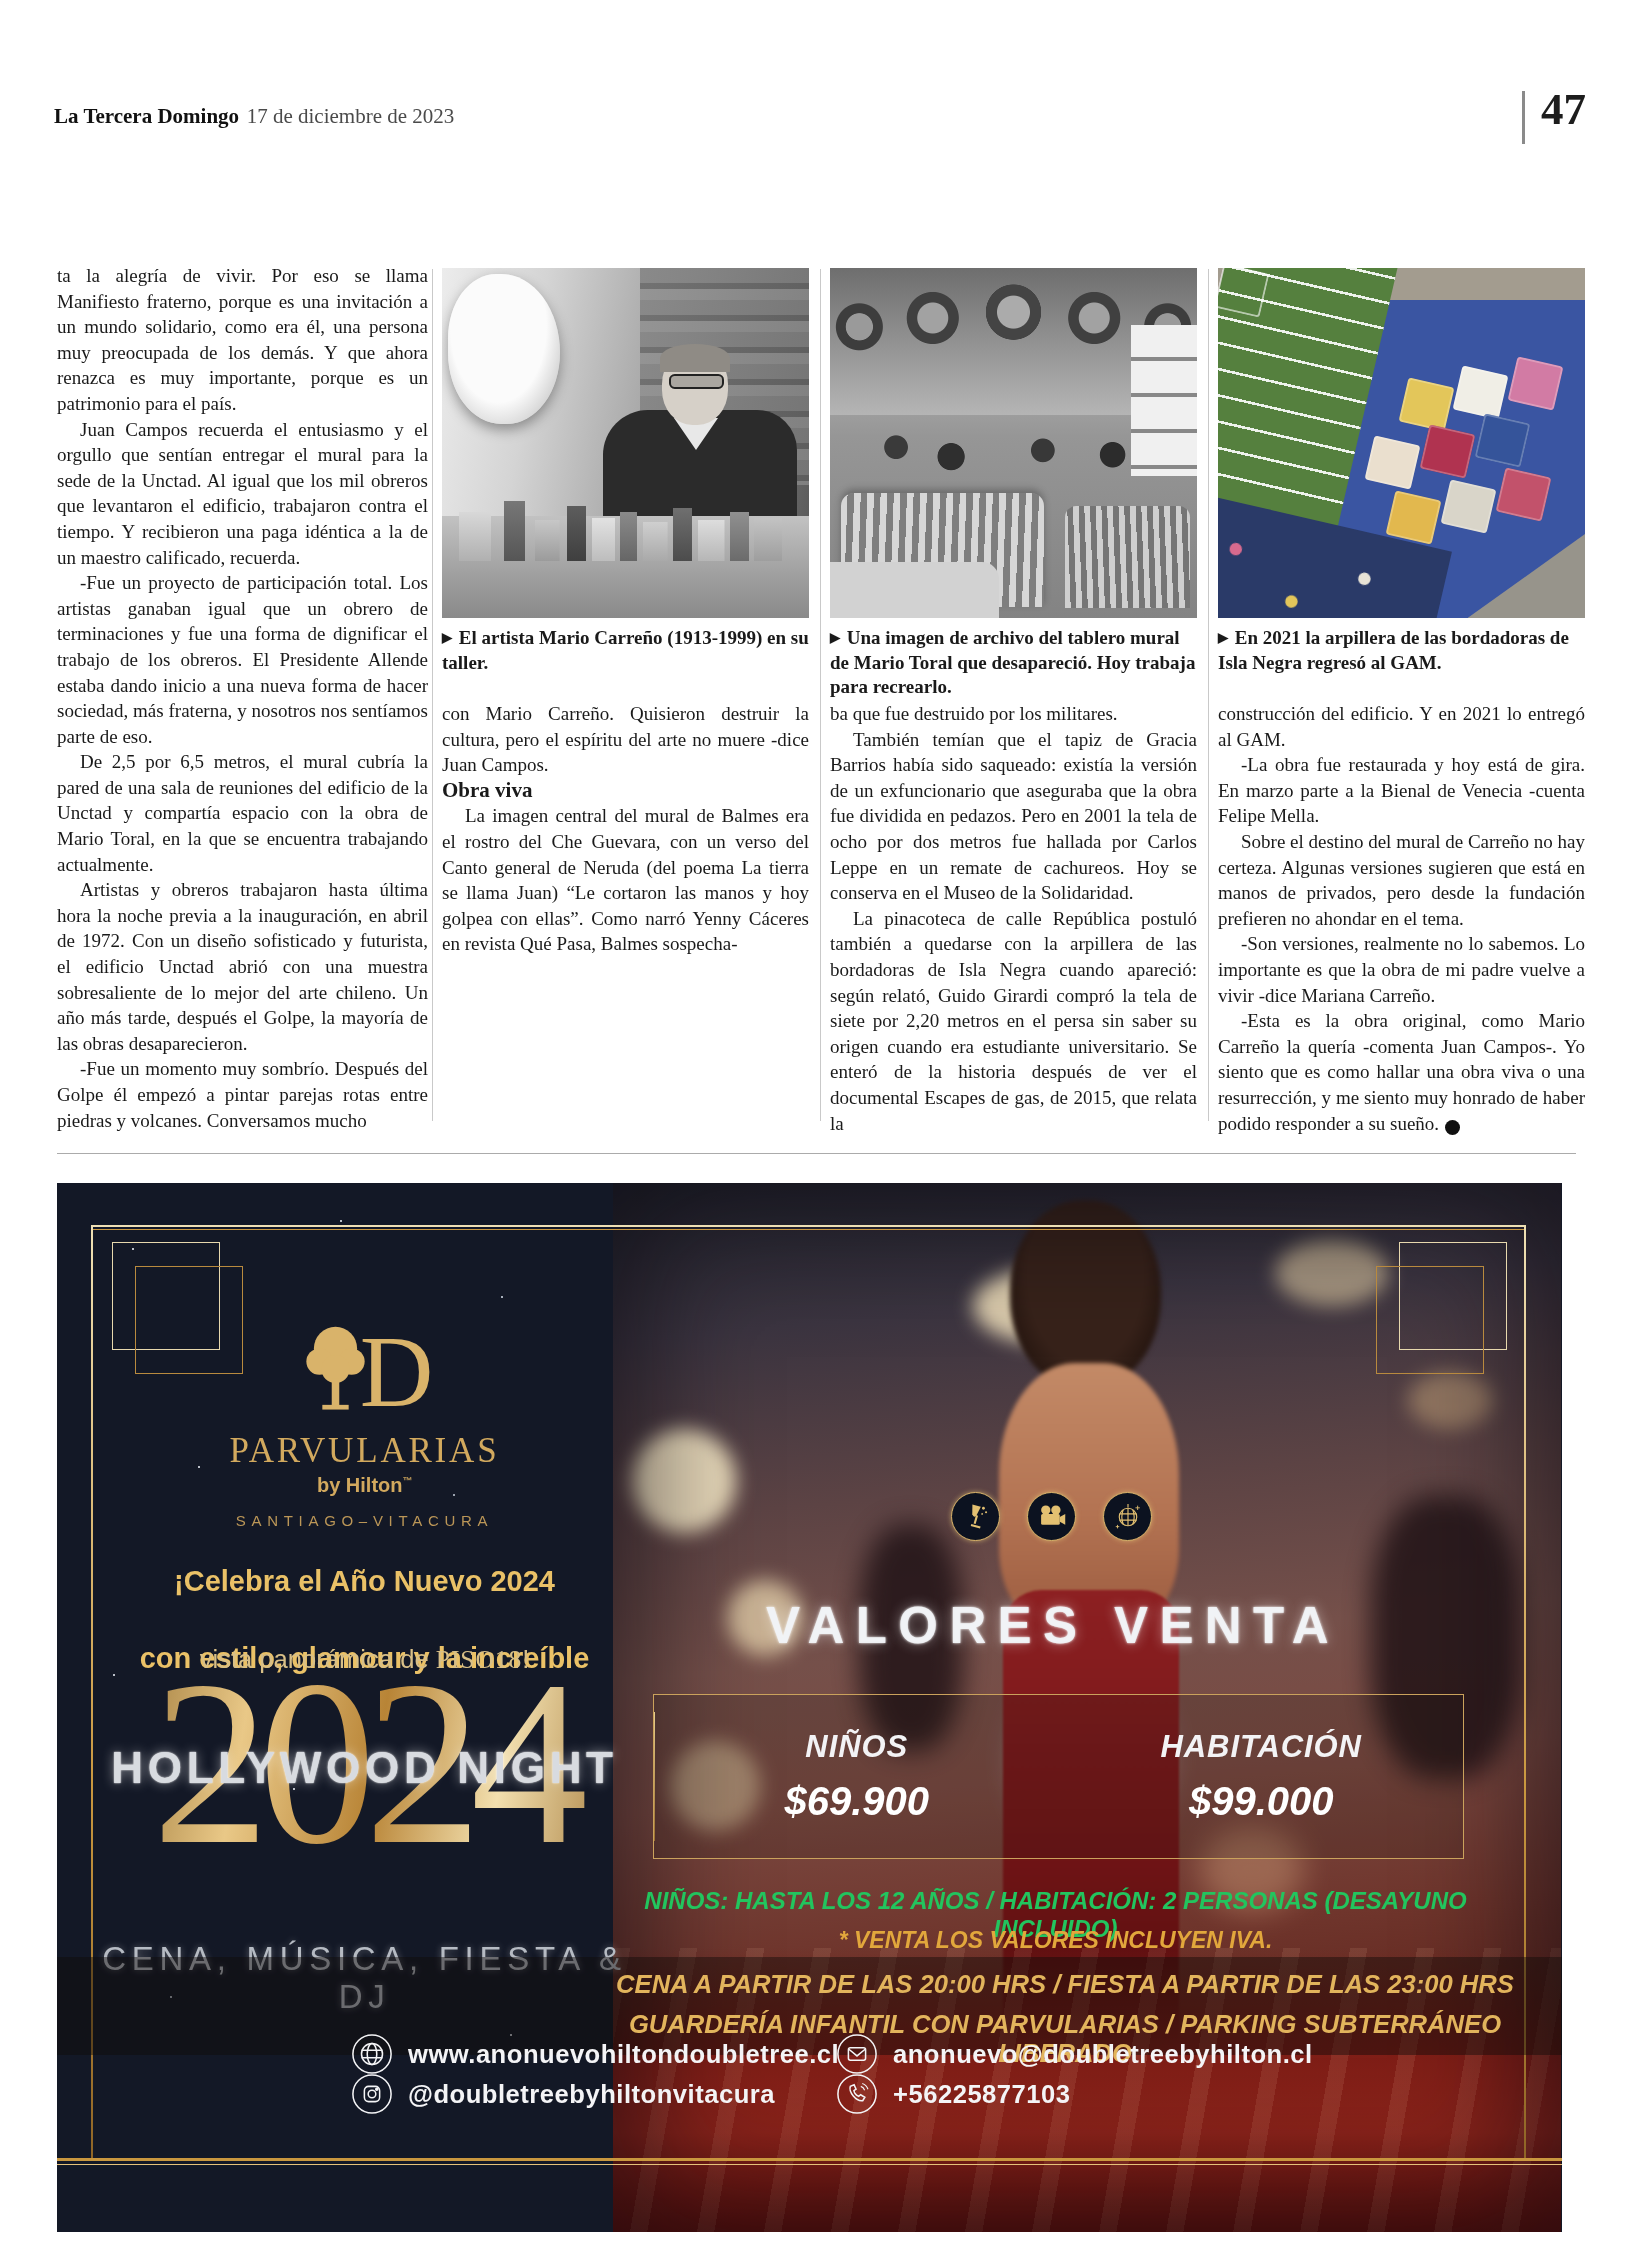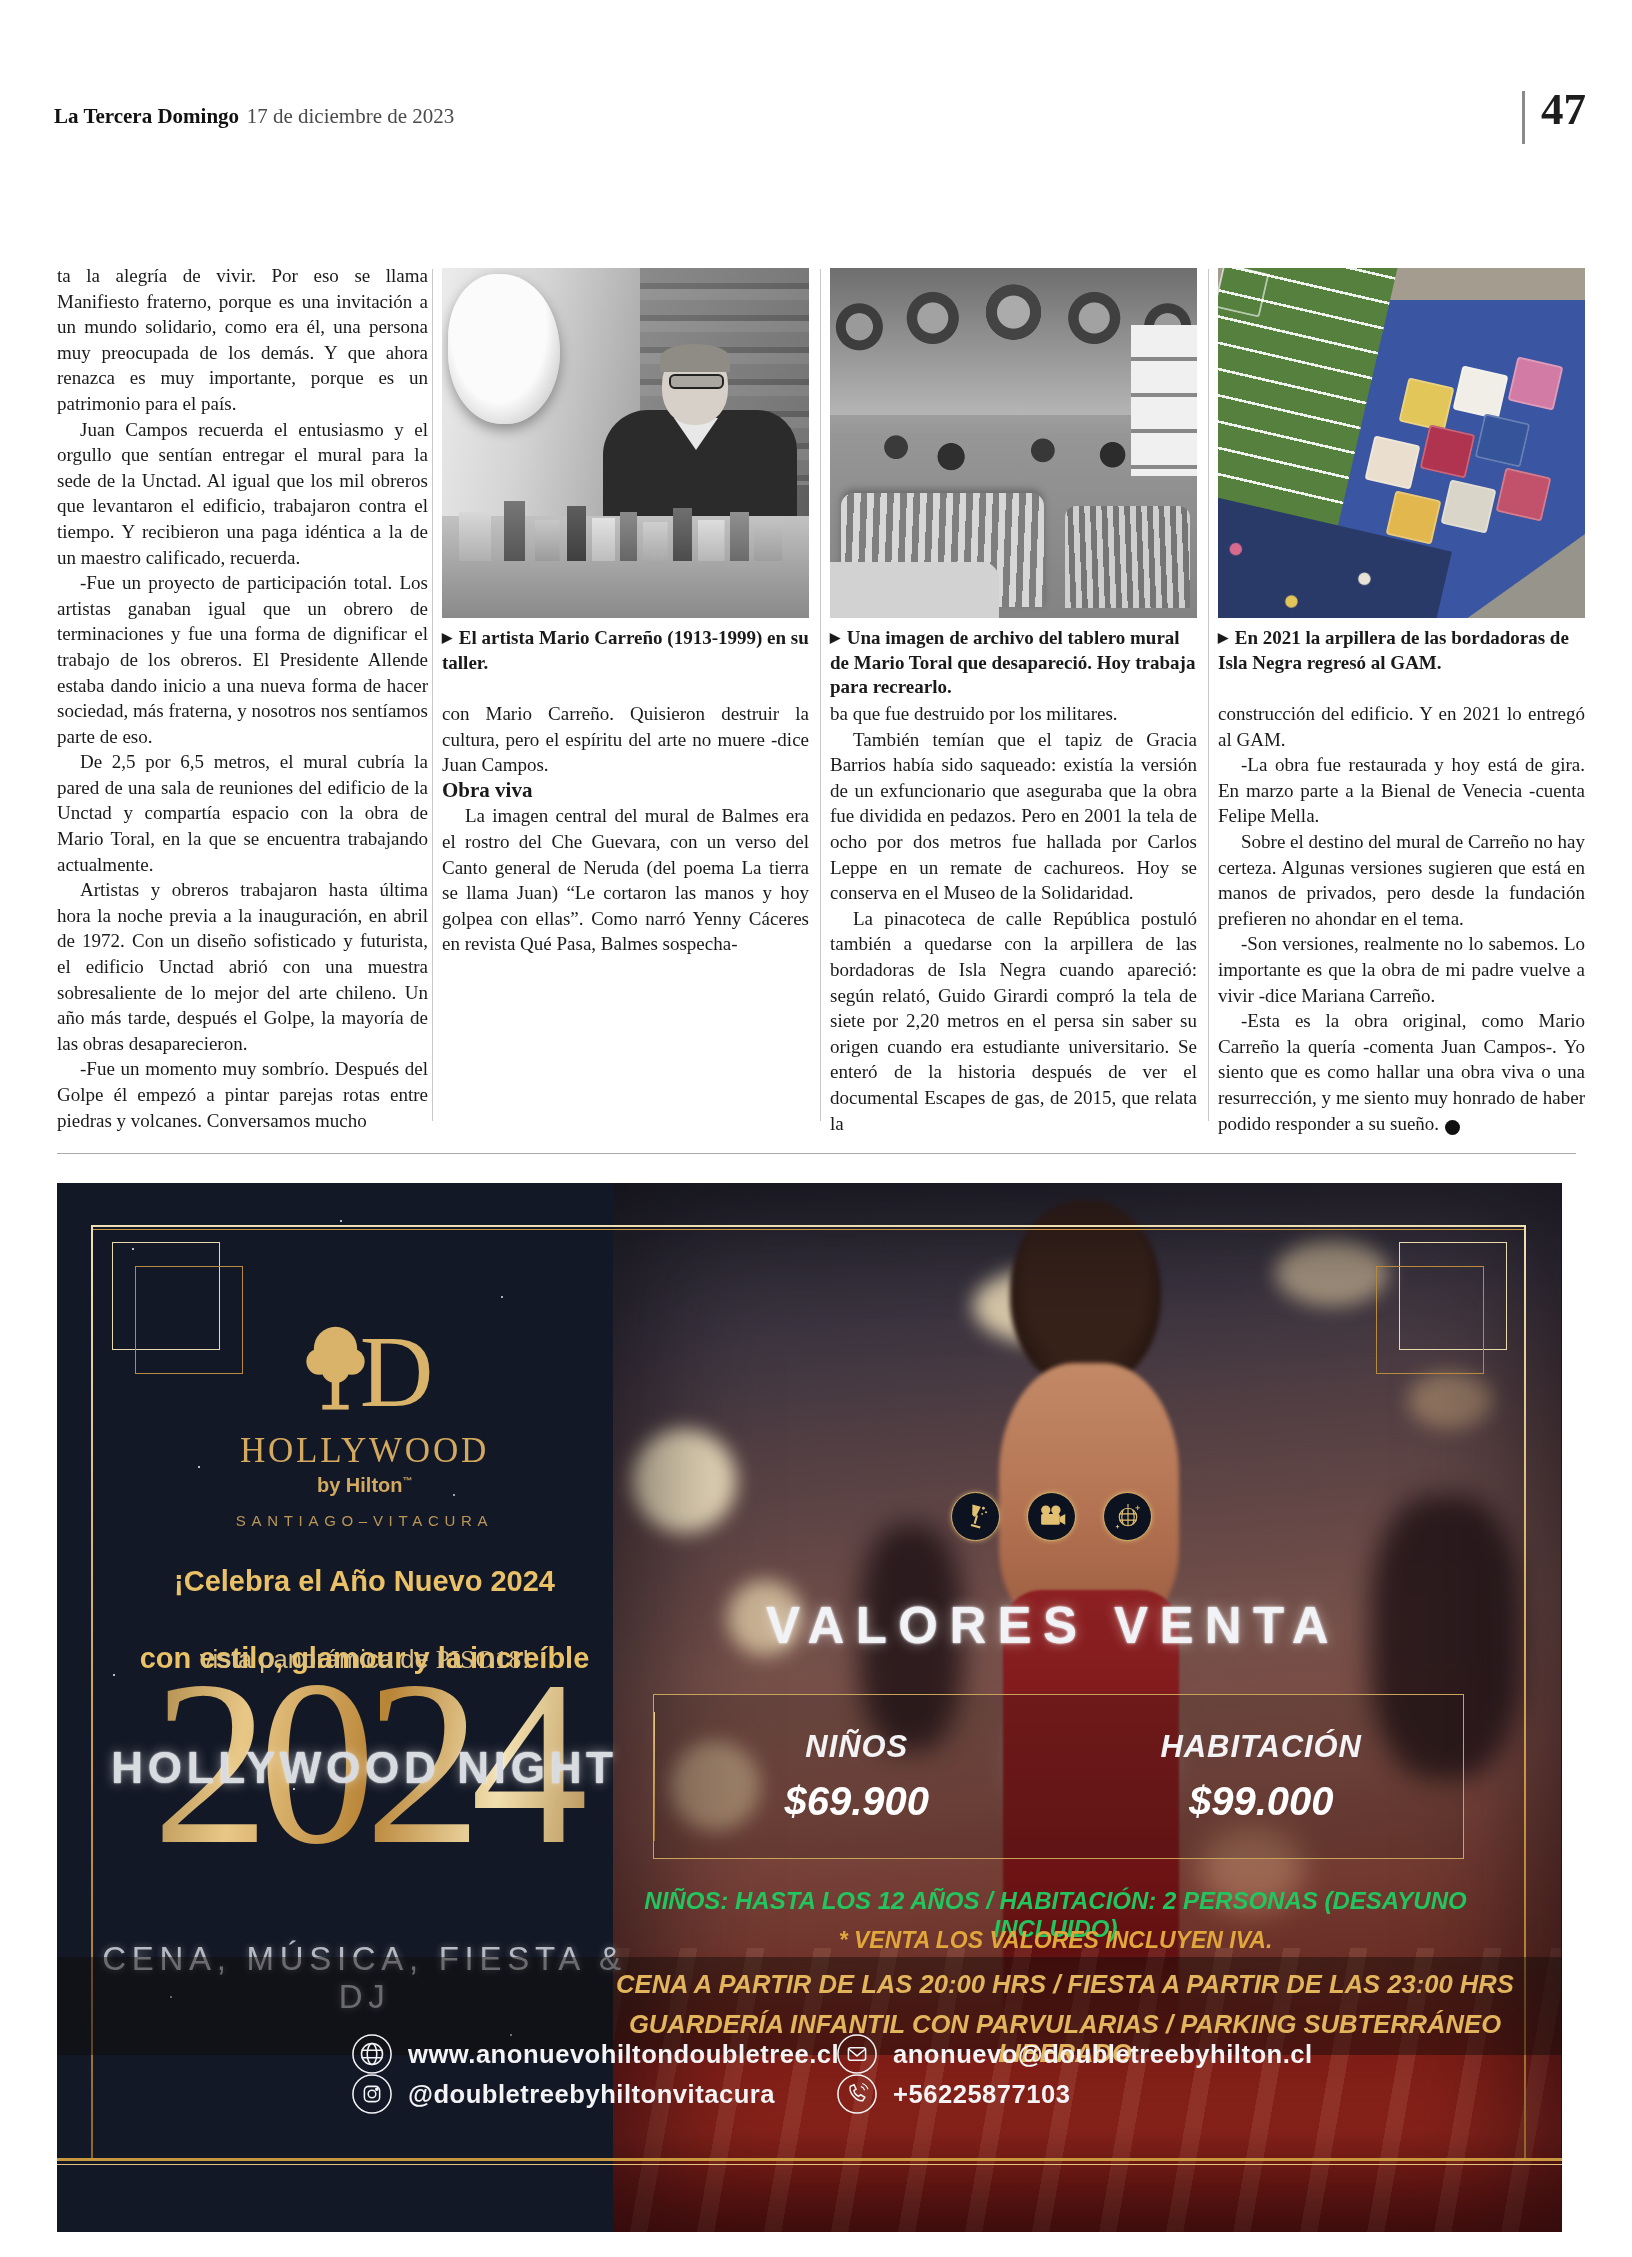--- a/index.html
+++ b/index.html
@@ -352,21 +352,21 @@
             <circle cx="42" cy="34" r="23"></circle>
             <circle cx="25" cy="48" r="14"></circle>
             <circle cx="59" cy="48" r="14"></circle>
             <circle cx="42" cy="56" r="15"></circle>
             <rect x="38" y="66" width="8" height="30"></rect>
             <rect x="28" y="94" width="28" height="5"></rect>
           </g>
         </svg>
         <span class="bigD">D</span>
       </div>
-      <div class="wordmark">HOLLYWOOD</div>
+      <div class="wordmark">PARVULARIAS</div>
       <div class="byhilton"><span>by Hilton</span><sup>™</sup></div>
       <div class="loc">SANTIAGO–VITACURA</div>
 
       <div class="hl1">¡Celebra el Año Nuevo 2024</div>
       <div class="hl2">con estilo, glamour y la increíble</div>
       <div class="hl3"><span>vista panorámica de </span><span class="piso">PISO18</span><span>!</span></div>
 
       <div class="year">2024</div>
       <div class="hollywood">HOLLYWOOD NIGHT</div>
       <div class="tagline">CENA, MÚSICA, FIESTA &amp; DJ</div>

